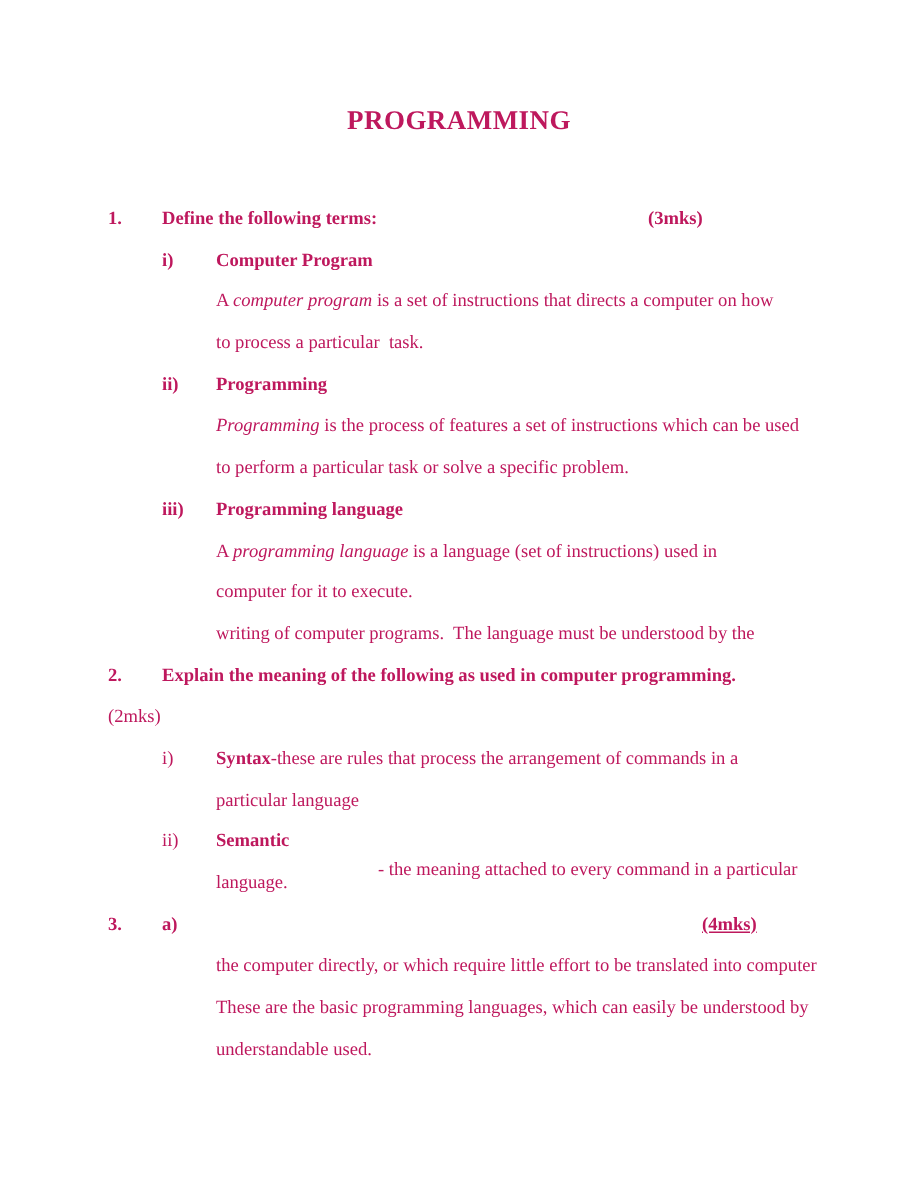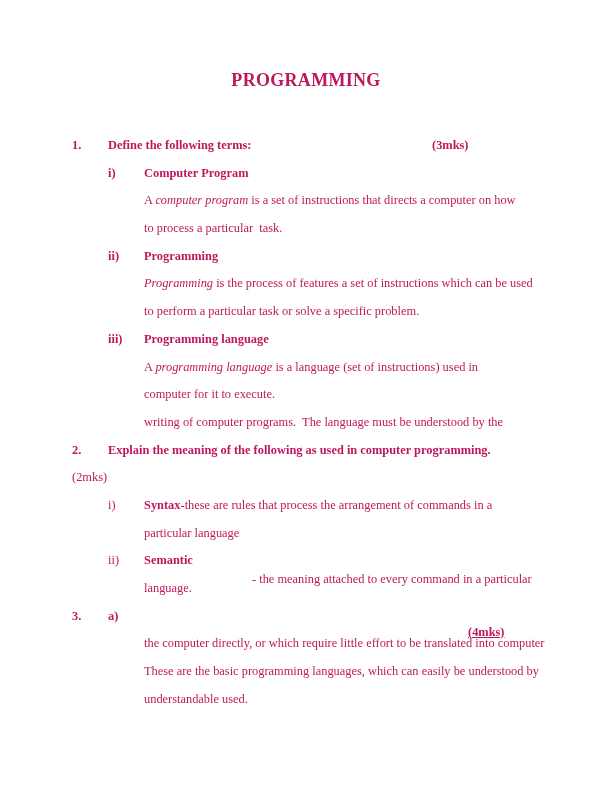--- a/index.html
+++ b/index.html
@@ -35,21 +35,21 @@
     line-height: 27.7px;
     align-items: baseline;
   }
   .ind1 { padding-left: 36px; }
   .ind2 { padding-left: 72px; }
   .c { flex: 0 0 36px; }
   .t { white-space: pre; }
   .b { font-weight: bold; }
   .i { font-style: italic; }
   .m3 { position: absolute; left: 360px; top: 0; }
-  .m4 { position: absolute; left: 396px; top: 16px; text-decoration: underline; }
+  .m4 { position: absolute; left: 396px; top: 0; text-decoration: underline; }
   .tabbed { position: absolute; left: 180px; top: 0; margin-top: 19px; }
 </style>
 </head>
 <body>
 
 <div class="page">
 
   <div class="title">PROGRAMMING</div>
 
   <div class="line">

